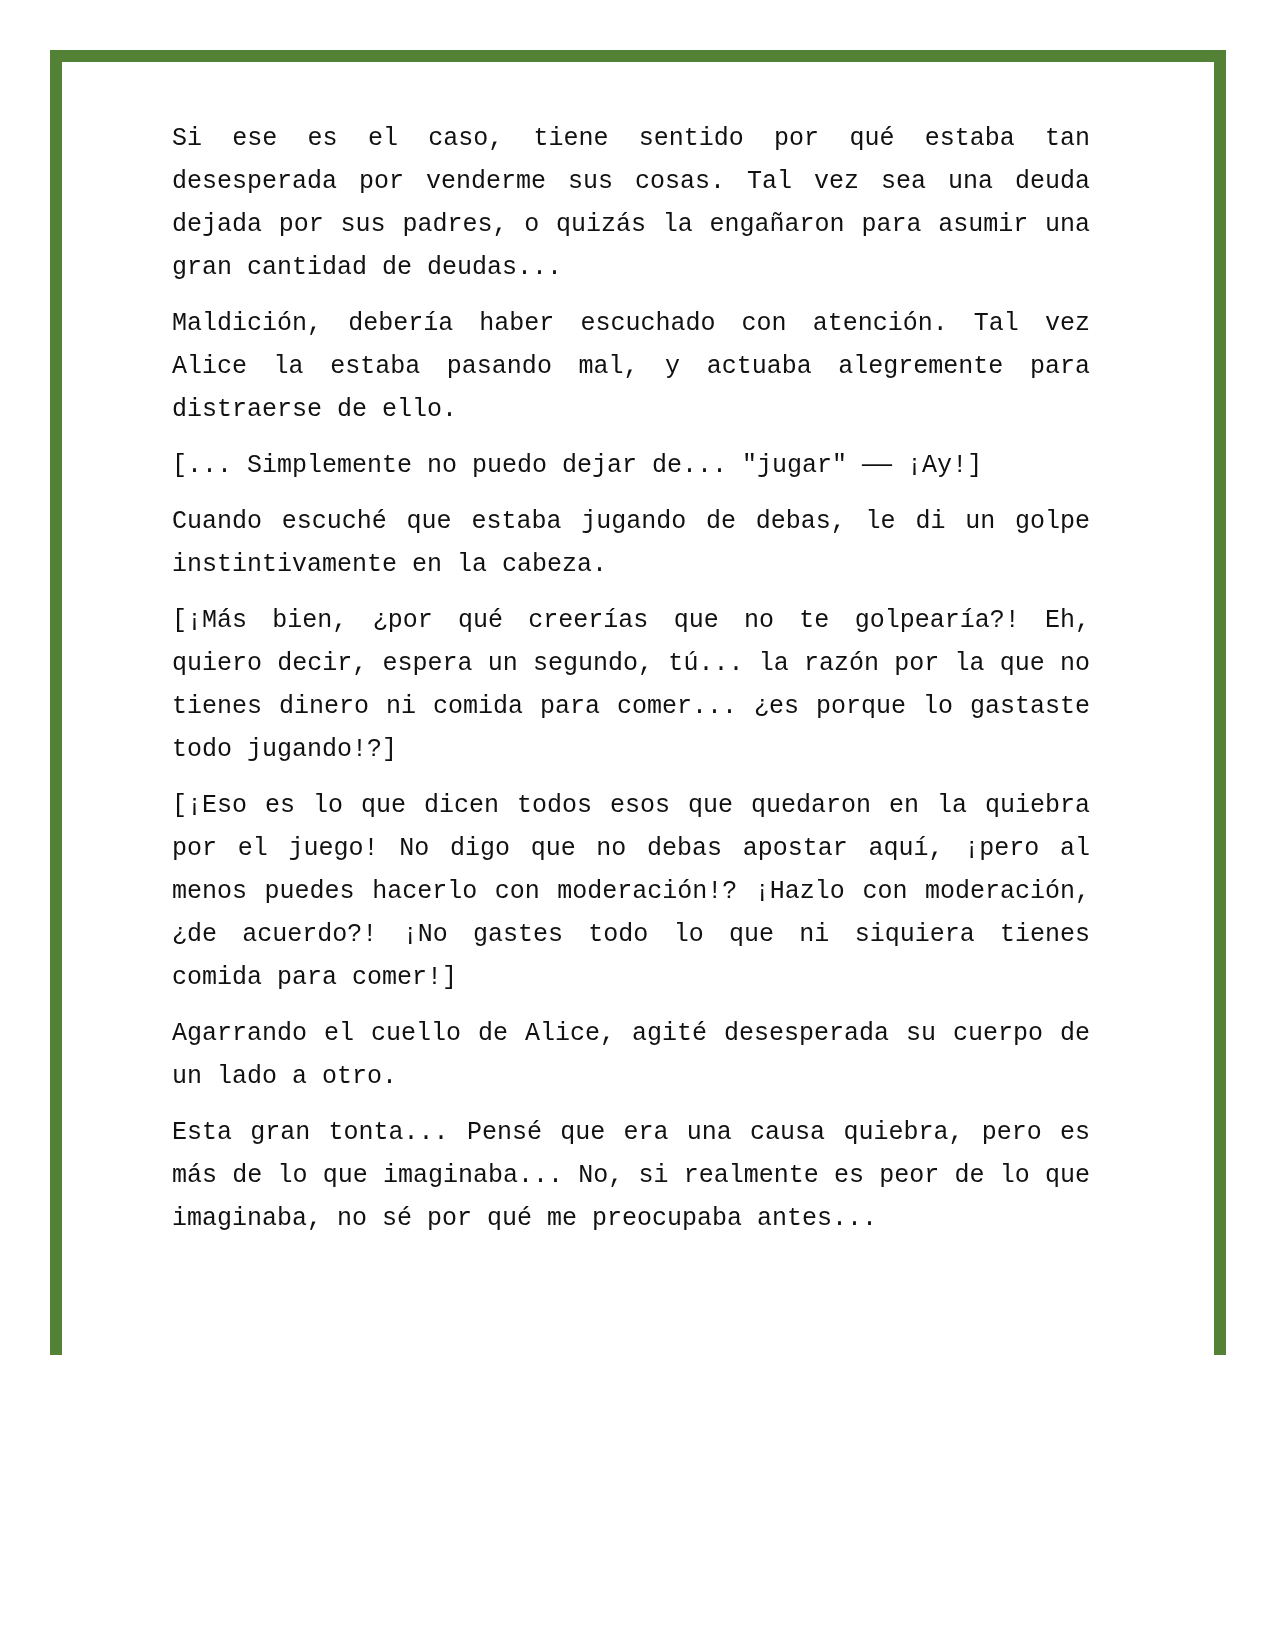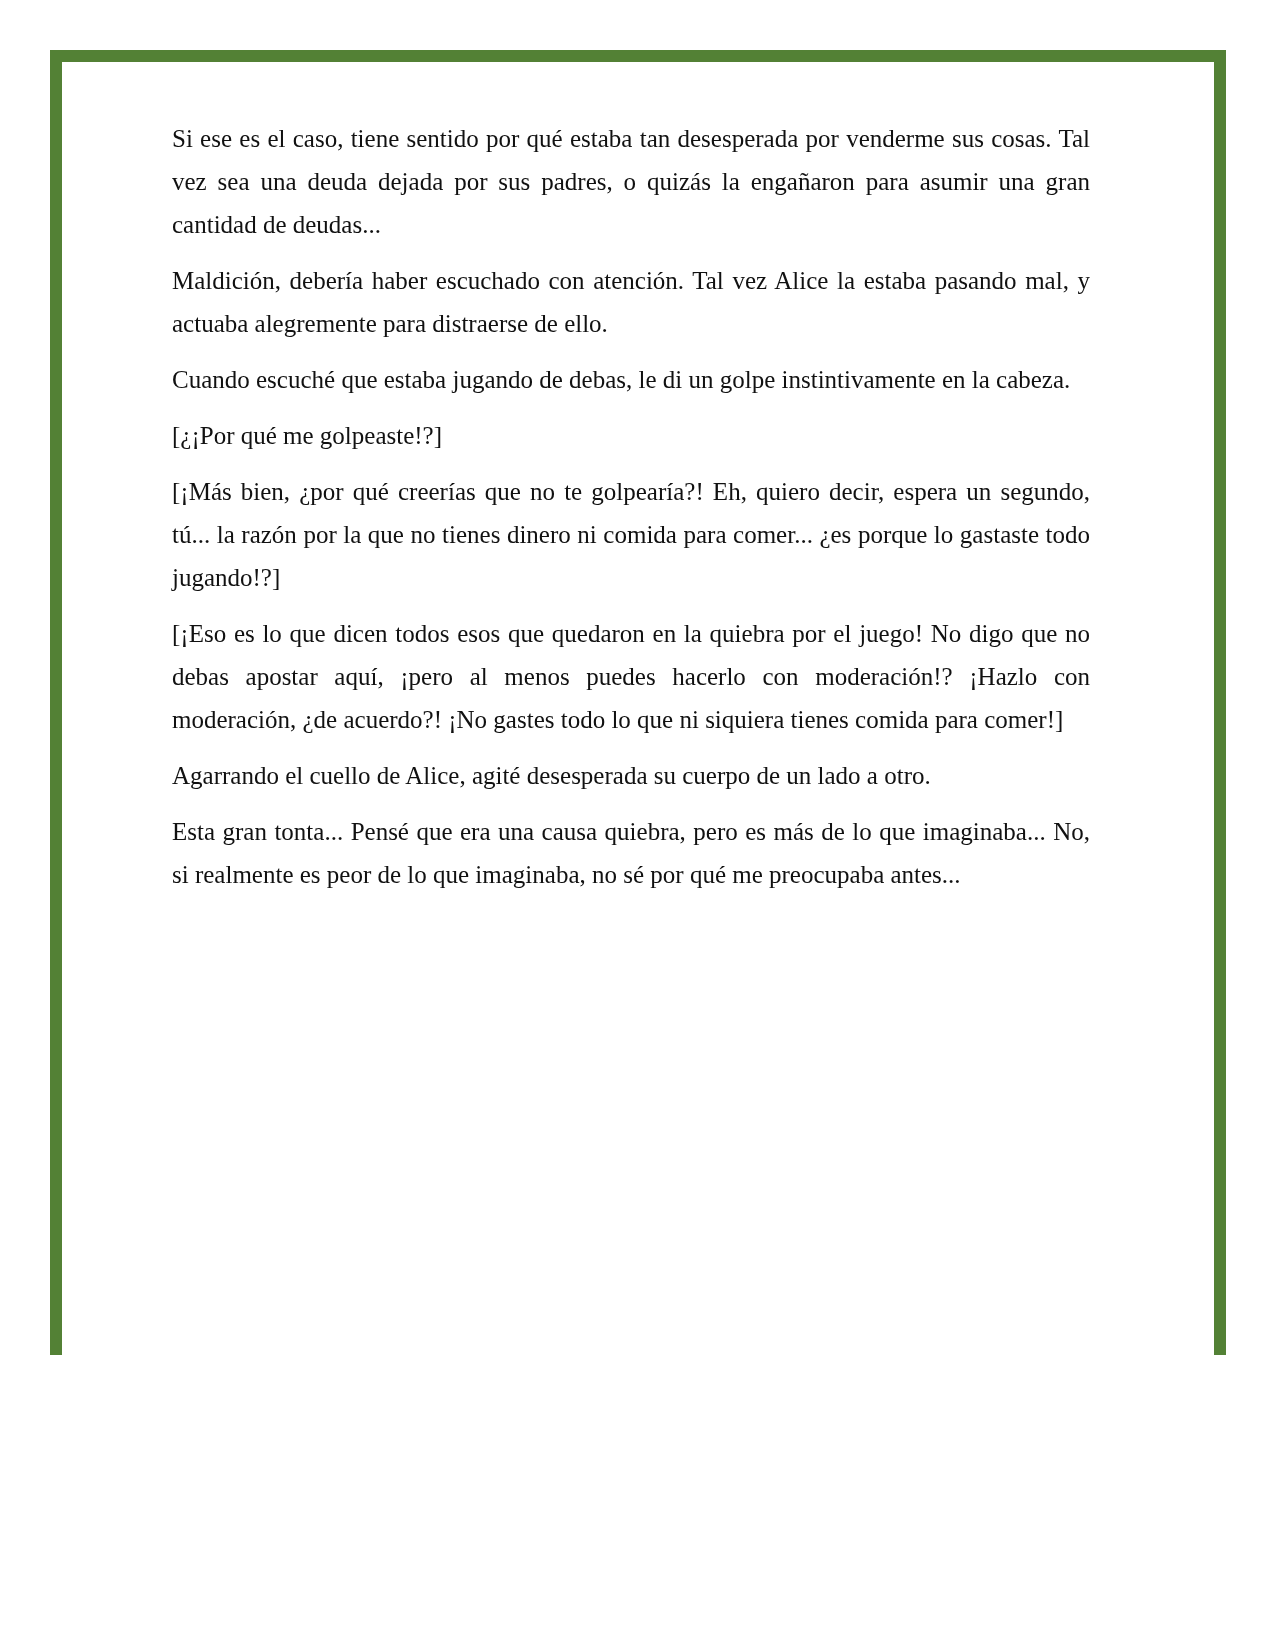--- a/index.html
+++ b/index.html
@@ -6,21 +6,21 @@
     margin: 0;
     padding: 0;
     background: #ffffff;
   }
   .canvas {
     position: relative;
     width: 1275px;
     height: 1355px;
     background: #ffffff;
     overflow: hidden;
-    font-family: Liberation Serif, serif;
+    font-family: Liberation Mono, monospace;
     border-radius: 19px;
   }
   .frame {
     position: absolute;
     left: 50px;
     top: 50px;
     width: 1176px;
     height: 1549px;
     box-sizing: border-box;
     border: 12px solid #538135;
@@ -43,20 +43,20 @@
   }
 </style>
 </head>
 <body>
 
 <div class="canvas" style="background: rgb(255, 255, 255);">
   <div class="frame" style="border-color: rgb(83, 129, 53);"></div>
   <div class="content" style="color: rgb(17, 17, 17);">
     <p>Si ese es el caso, tiene sentido por qué estaba tan desesperada por venderme sus cosas. Tal vez sea una deuda dejada por sus padres, o quizás la engañaron para asumir una gran cantidad de deudas...</p>
     <p>Maldición, debería haber escuchado con atención. Tal vez Alice la estaba pasando mal, y actuaba alegremente para distraerse de ello.</p>
+    <p>[... Simplemente no puedo dejar de... "jugar" —— ¡Ay!]</p>
     <p>Cuando escuché que estaba jugando de debas, le di un golpe instintivamente en la cabeza.</p>
-    <p>[¿¡Por qué me golpeaste!?]</p>
     <p>[¡Más bien, ¿por qué creerías que no te golpearía?! Eh, quiero decir, espera un segundo, tú... la razón por la que no tienes dinero ni comida para comer... ¿es porque lo gastaste todo jugando!?]</p>
     <p>[¡Eso es lo que dicen todos esos que quedaron en la quiebra por el juego! No digo que no debas apostar aquí, ¡pero al menos puedes hacerlo con moderación!? ¡Hazlo con moderación, ¿de acuerdo?! ¡No gastes todo lo que ni siquiera tienes comida para comer!]</p>
     <p>Agarrando el cuello de Alice, agité desesperada su cuerpo de un lado a otro.</p>
     <p>Esta gran tonta... Pensé que era una causa quiebra, pero es más de lo que imaginaba... No, si realmente es peor de lo que imaginaba, no sé por qué me preocupaba antes...</p>
   </div>
 </div>
 
 </body></html>

